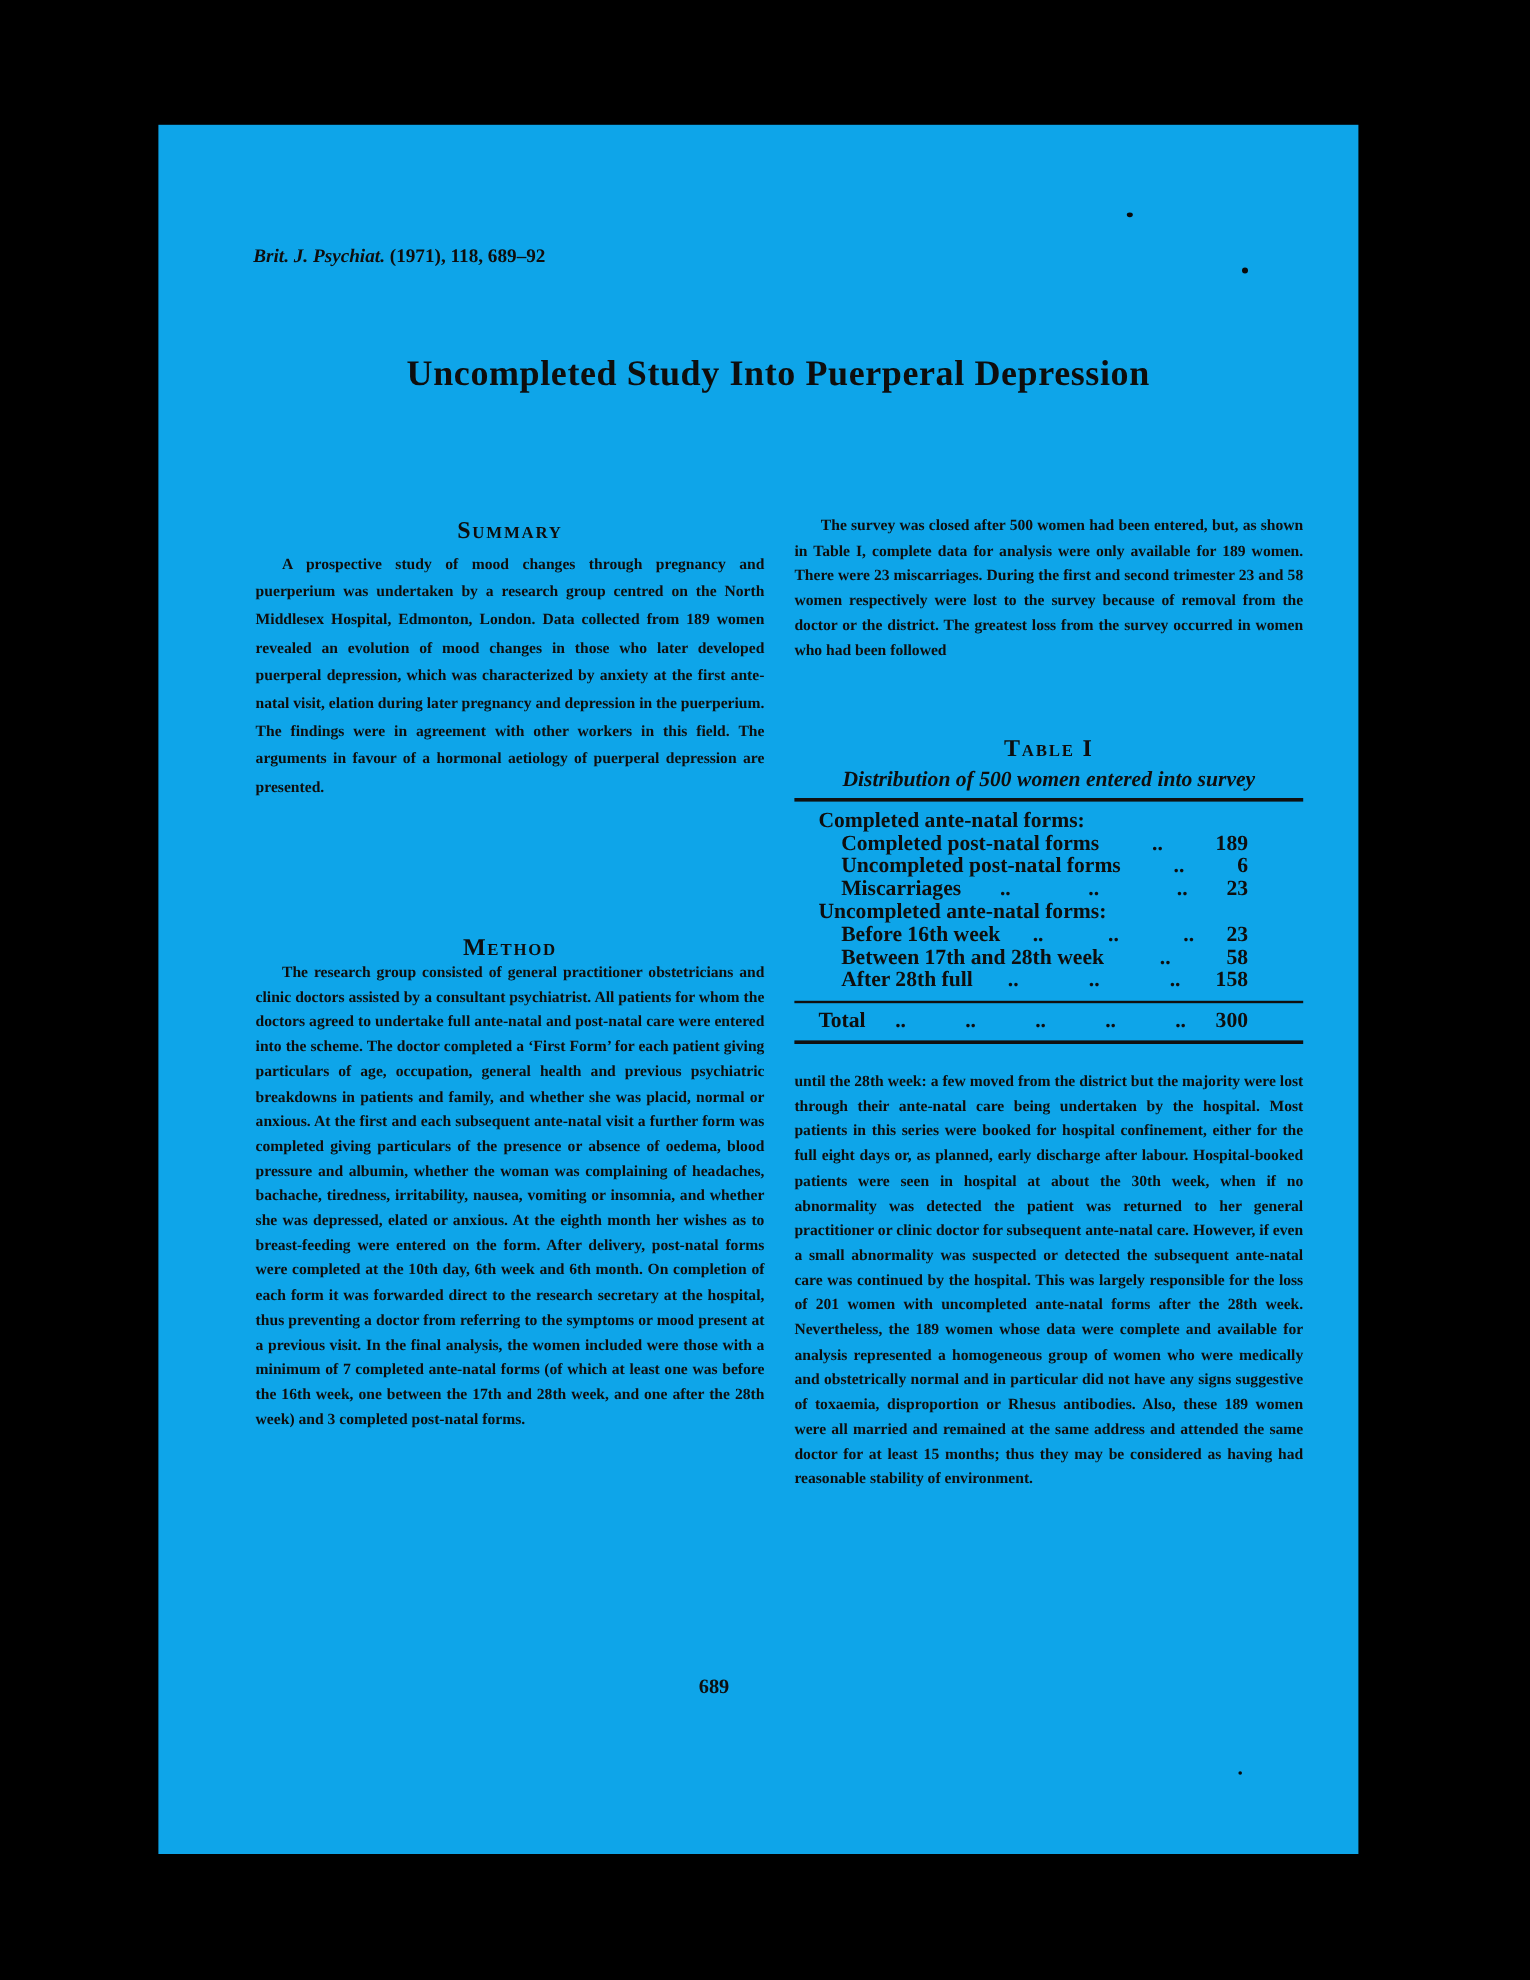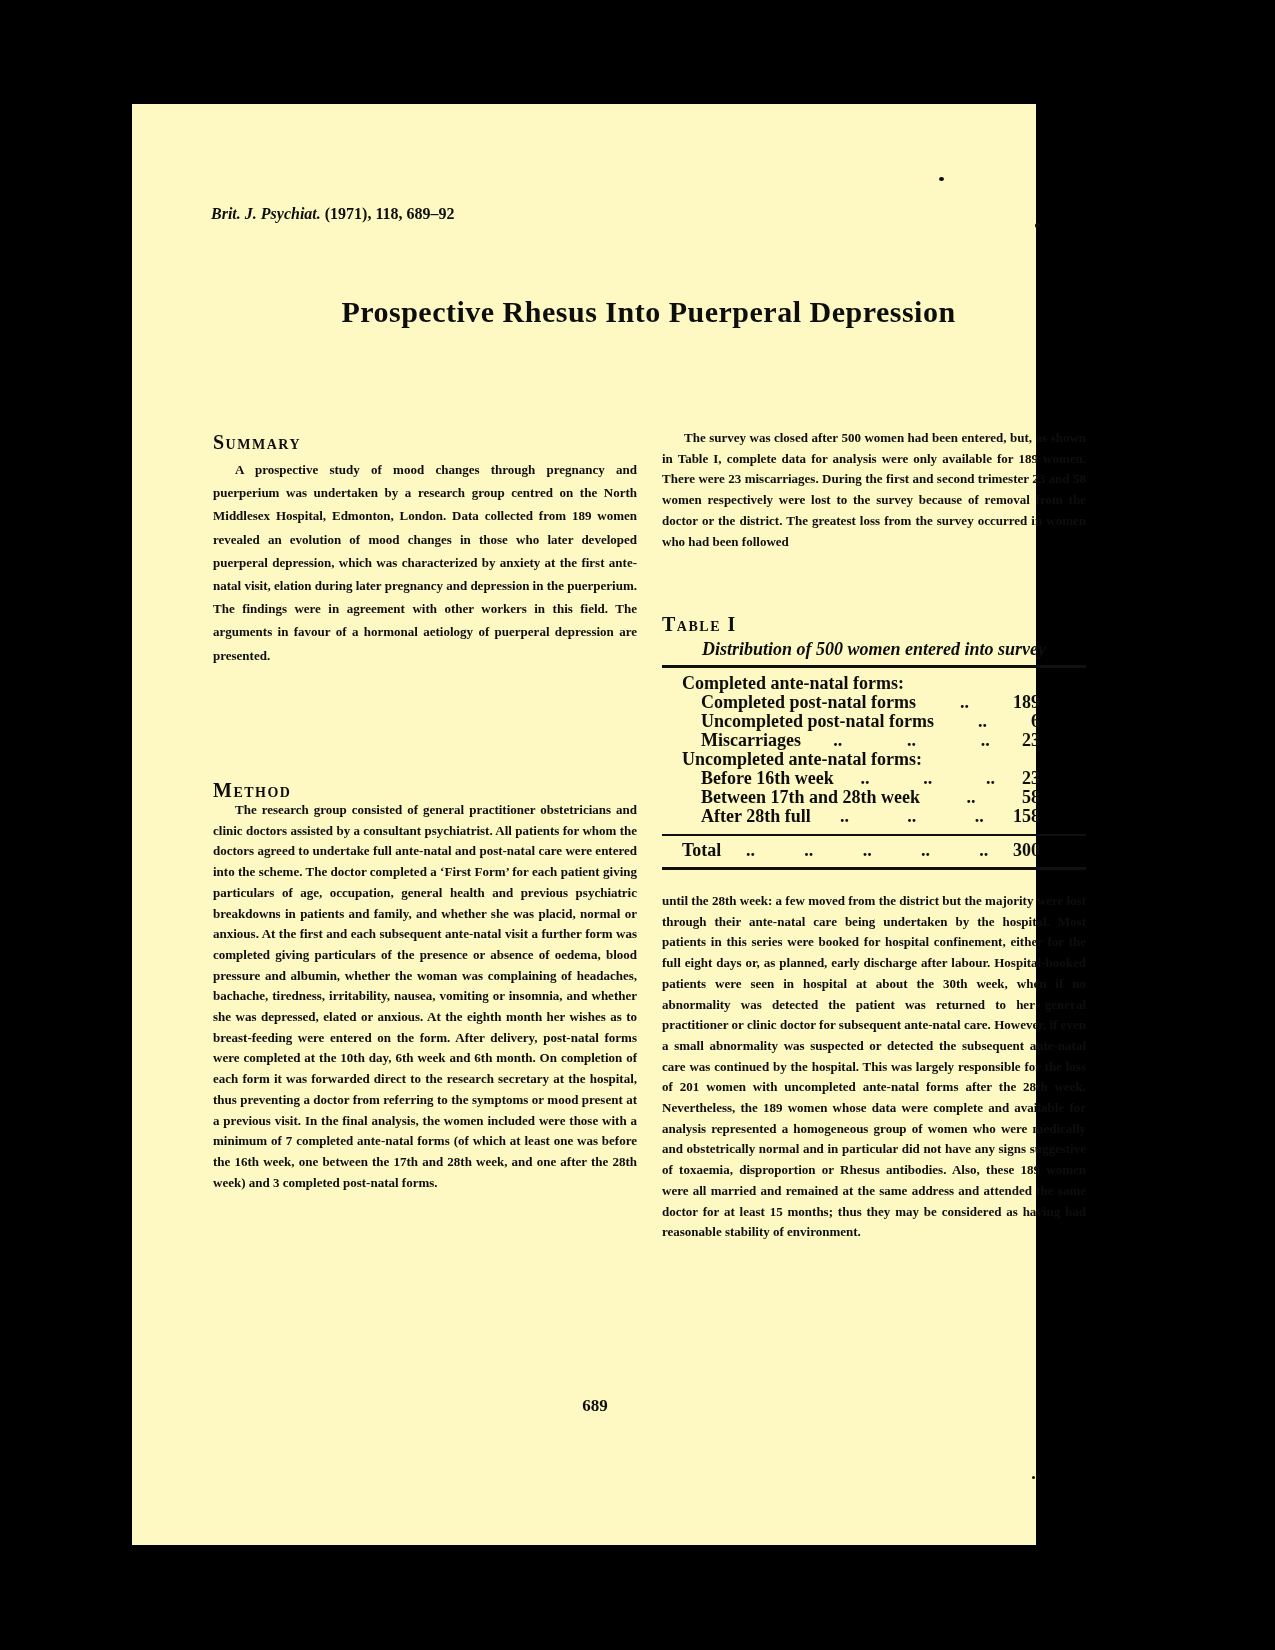--- a/index.html
+++ b/index.html
@@ -2,41 +2,41 @@
 <html><head>
 <meta charset="utf-8">
 <style>
   html, body { margin:0; padding:0; }
   .stage {
     position:relative; width:1275px; height:1650px;
     background:#000000; overflow:hidden;
     font-family:"Liberation Serif", serif;
   }
   .page {
-    position:absolute; left:132px; top:104px; width:904px; height:1441px;
-    background:#fef9c3; color:#0e0e0e; font-weight:bold;
+    position:absolute; left:132px; top:104px; width:1000px; height:1441px;
+    background:#0ea5e9; color:#0e0e0e; font-weight:bold;
   }
   .abs { position:absolute; }
   .citation {
     left:79px; top:100px; font-size:16px; line-height:20px;
     white-space:nowrap;
   }
   .citation .jrnl { font-style:italic; }
   .title-line {
     left:81px; top:190px; width:871px; text-align:center;
     font-size:30px; line-height:36px; letter-spacing:0.5px; white-space:nowrap;
   }
   .byline {
     left:81px; top:264px; width:871px; text-align:center;
     font-size:19px; line-height:24px; white-space:nowrap;
   }
   .col { width:424px; }
   .sc {
     font-variant:small-caps; letter-spacing:1.5px; font-size:20px;
-    line-height:24px; text-align:left;
+    line-height:24px; text-align:center;
   }
   .body-text {
     font-size:13px; line-height:20.7px; text-align:justify;
   }
   .leaded { line-height:23.2px; }
   .indent { text-indent:22px; }
   .sum-head   { left:81px;  top:326px; width:424px; }
   .sum-para   { left:81px;  top:354px; }
   .met-head   { left:81px;  top:674px; width:424px; }
   .met-para   { left:81px;  top:696px; }
@@ -73,21 +73,21 @@
 </head>
 <body>
 
 <div class="stage">
   <div class="page">
 
     <div class="abs citation">
       <span class="jrnl">Brit. J. Psychiat.</span><span> (1971), 118, 689–92</span>
     </div>
 
-    <div class="abs title-line">Prospective Rhesus Into Puerperal Depression</div>
+    <div class="abs title-line">Uncompleted Study Into Puerperal Depression</div>
 
 
     <div class="abs sc sum-head">Summary</div>
     <div class="abs col body-text leaded indent sum-para">A prospective study of mood changes through pregnancy and puerperium was undertaken by a research group centred on the North Middlesex Hospital, Edmonton, London. Data collected from 189 women revealed an evolution of mood changes in those who later developed puerperal depression, which was characterized by anxiety at the first ante-natal visit, elation during later pregnancy and depression in the puerperium. The findings were in agreement with other workers in this field. The arguments in favour of a hormonal aetiology of puerperal depression are presented.</div>
 
     <div class="abs sc met-head">Method</div>
     <div class="abs col body-text indent met-para">The research group consisted of general practitioner obstetricians and clinic doctors assisted by a consultant psychiatrist. All patients for whom the doctors agreed to undertake full ante-natal and post-natal care were entered into the scheme. The doctor completed a ‘First Form’ for each patient giving particulars of age, occupation, general health and previous psychiatric breakdowns in patients and family, and whether she was placid, normal or anxious. At the first and each subsequent ante-natal visit a further form was completed giving particulars of the presence or absence of oedema, blood pressure and albumin, whether the woman was complaining of headaches, bachache, tiredness, irritability, nausea, vomiting or insomnia, and whether she was depressed, elated or anxious. At the eighth month her wishes as to breast-feeding were entered on the form. After delivery, post-natal forms were completed at the 10th day, 6th week and 6th month. On completion of each form it was forwarded direct to the research secretary at the hospital, thus preventing a doctor from referring to the symptoms or mood present at a previous visit. In the final analysis, the women included were those with a minimum of 7 completed ante-natal forms (of which at least one was before the 16th week, one between the 17th and 28th week, and one after the 28th week) and 3 completed post-natal forms.</div>
 
     <div class="abs col body-text indent r-para1">The survey was closed after 500 women had been entered, but, as shown in Table I, complete data for analysis were only available for 189 women. There were 23 miscarriages. During the first and second trimester 23 and 58 women respectively were lost to the survey because of removal from the doctor or the district. The greatest loss from the survey occurred in women who had been followed</div>
 

